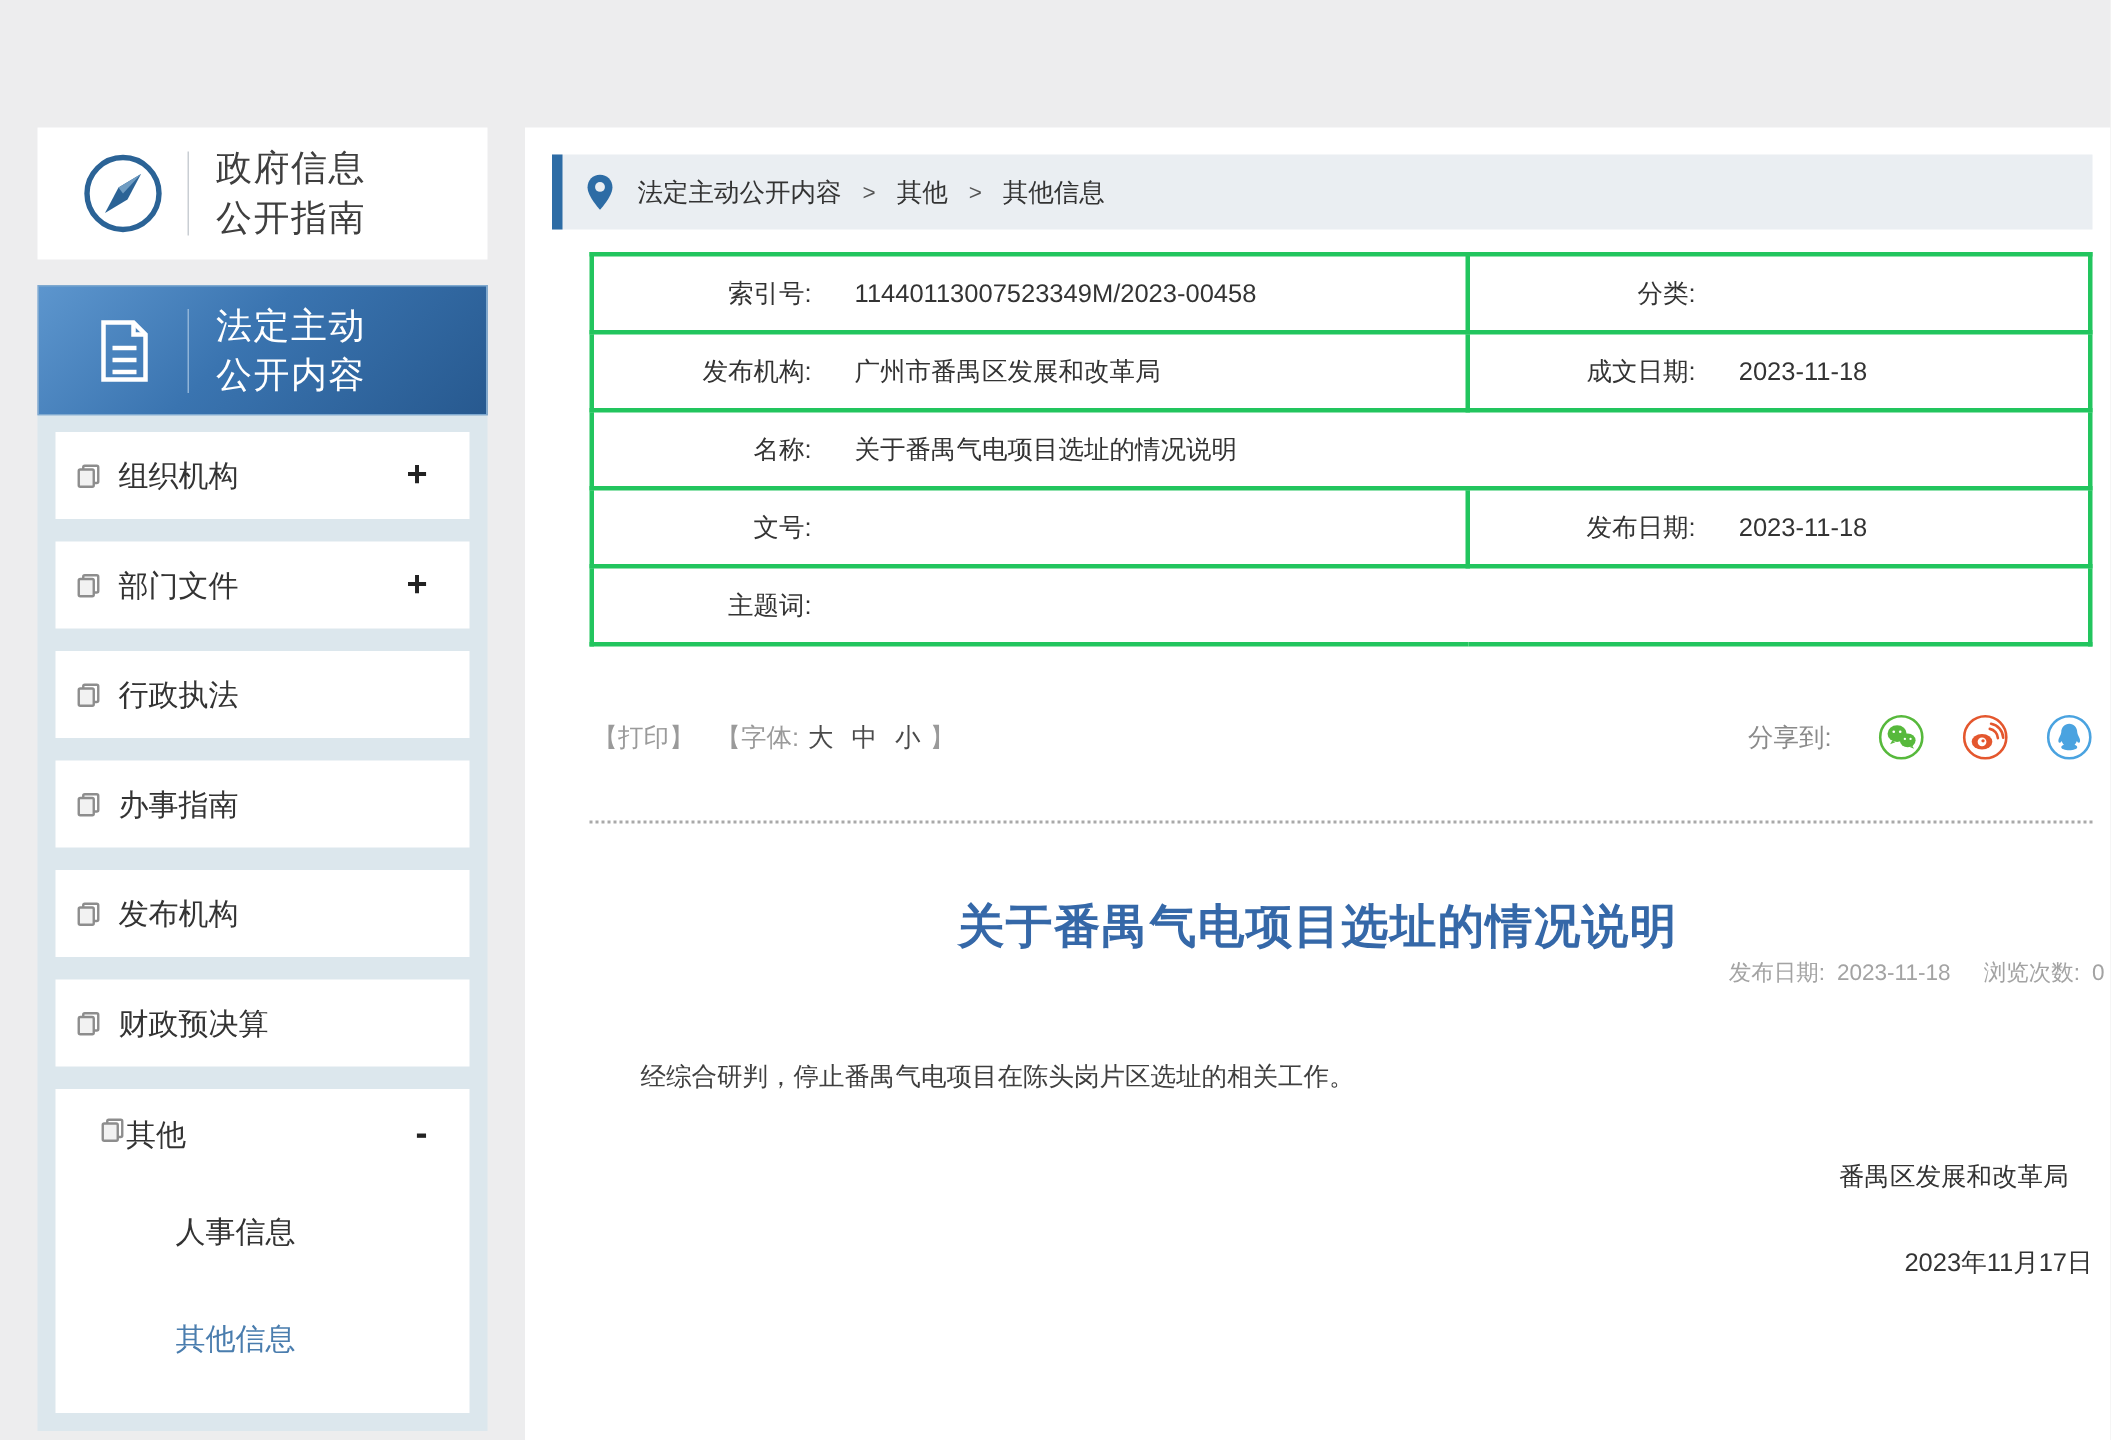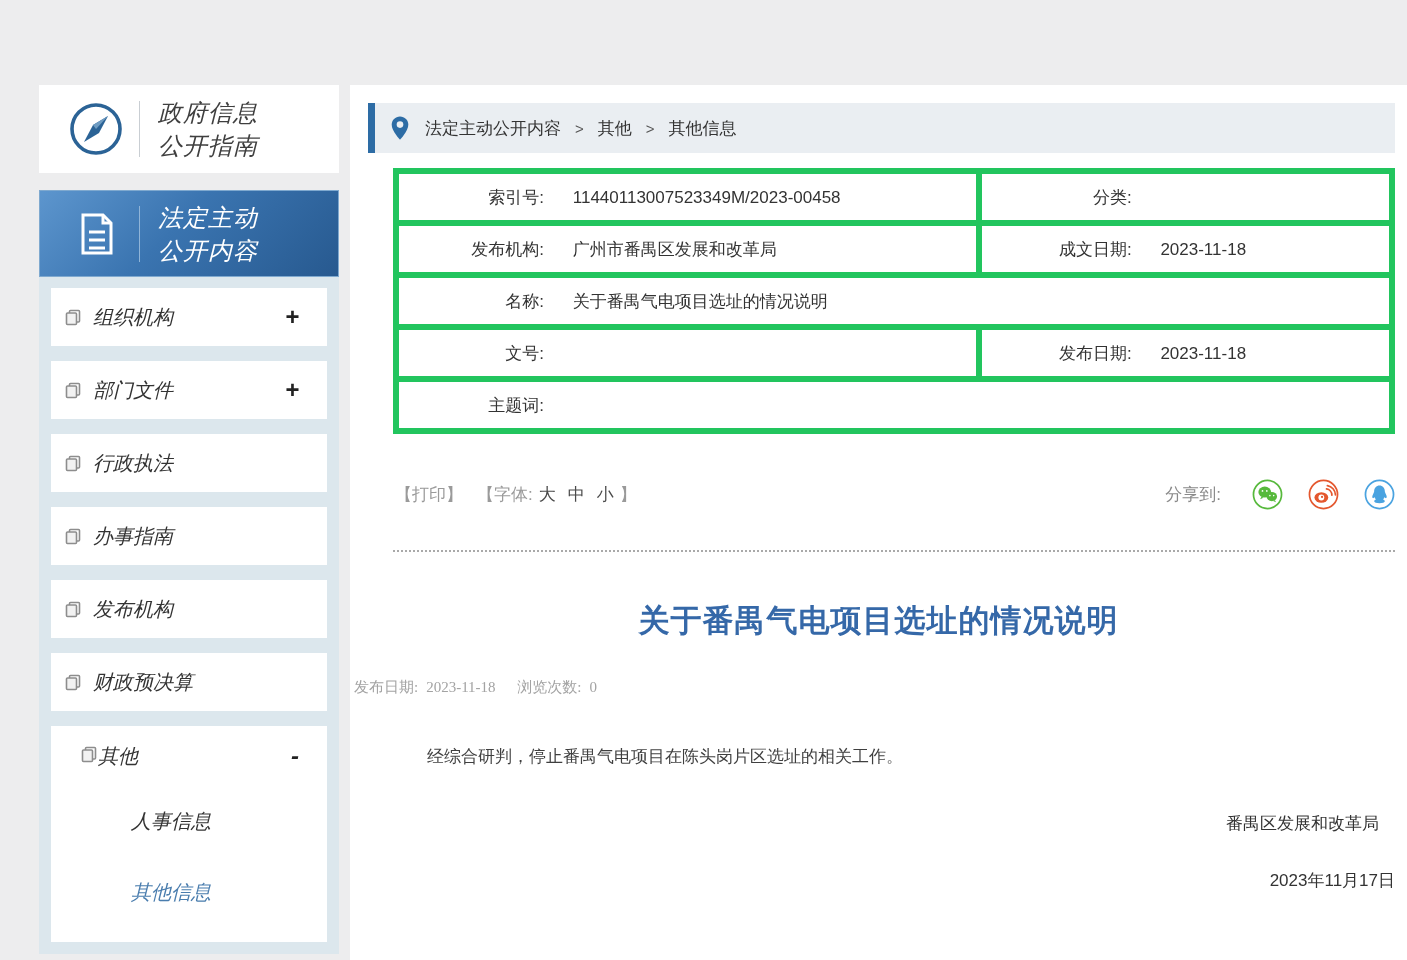--- a/index.html
+++ b/index.html
@@ -2,21 +2,21 @@
 <html><head>
 <meta charset="utf-8">
 <style>
   * { margin:0; padding:0; box-sizing:border-box; }
   html,body { width:1407px; height:960px; overflow:hidden;
     font-family:"Liberation Sans","DejaVu Sans",sans-serif;
     background:#ededee; color:#333; }
   .page { position:relative; width:1407px; height:960px; }
 
   
-  .sidebar { position:absolute; left:39px; top:85px; width:300px;font-style:italic; }
+  .sidebar { position:absolute; left:25px; top:85px; width:300px; }
   .side-box { background:#fff; display:flex; align-items:center; padding:0 0 0 28px; }
   .guide-box { height:88px; margin-bottom:17px; }
   .active-box { height:87px;
     background:linear-gradient(135deg,#5d96ce 0%,#3a74b0 45%,#27598f 100%);
     box-shadow:inset 0 0 0 1px #7fa9cf; }
   .side-icon { display:flex; align-items:center; justify-content:center; width:58px; }
   .vline { width:1px; height:56px; background:#c9ced3; margin:0 18px 0 14px; }
   .vline.light { background:#8fb4d8; }
   .side-title { font-size:24px; line-height:33px; color:#3f3f3f; letter-spacing:1px; }
   .side-title.white { color:#fff; }
@@ -38,21 +38,21 @@
 
   .breadcrumb { margin:18px 12px 0 18px; height:50px; background:#eaeef2;
     border-left:7px solid #2d6ca5; display:flex; align-items:center;
     padding-left:16px; font-size:17px; color:#333; }
   .breadcrumb .pin { margin-right:16px; display:flex; }
   .breadcrumb a { color:#333; text-decoration:none; cursor:pointer; }
   .breadcrumb .sep { color:#555; margin:0 14px; font-size:15px; }
 
   table.info-table { border-collapse:collapse; margin:15px 12px 0 43px;
     width:calc(100% - 55px); table-layout:fixed; }
-  table.info-table td { border:6px solid #22c55e; height:52px;
+  table.info-table td { border:3px solid #22c55e; height:52px;
     font-size:17px; color:#333; vertical-align:middle; }
   td.cell-l { width:58.5%; }
   td.cell-r { width:41.5%; }
   .lbl { display:inline-block; width:145px; text-align:right; }
   td.cell-r .lbl { width:150px; }
   .val { margin-left:24px; }
 
   .toolbar { margin:45px 12px 0 45px; display:flex; justify-content:space-between;
     align-items:center; }
   .tools-left { font-size:17px; color:#9a9a9a; display:flex; align-items:center; gap:14px; }
@@ -60,21 +60,21 @@
   .font-sizes { display:flex; gap:12px; margin:0 6px; color:#4a4a4a; }
   .font-sizes span { cursor:pointer; }
   .tools-right { display:flex; align-items:center; gap:25px; }
   .share-label { font-size:17px; color:#8a8a8a; margin-right:6px; }
   .share-icon { width:31px; height:31px; display:flex; cursor:pointer; }
 
   .divider { margin:40px 12px 0 43px; border-top:2px dotted #a9a9a9; }
 
   .article-title { margin-top:48px; text-align:center; font-size:31px;
     font-weight:bold; color:#3568a8; letter-spacing:1px; }
-  .article-meta { margin-top:36px; text-align:left; font-size:15px; color:#a3a3a3;font-family:Liberation Serif, serif; }
+  .article-meta { text-align:right; font-size:15px; color:#a3a3a3; }
   .article-meta span { margin:0 4px; }
   .article-body { margin:46px 60px 0 43px; font-size:17px; color:#3f3f3f;
     text-indent:2em; line-height:1.6; }
   .signature { margin:42px 28px 0 0; text-align:right; font-size:17px; color:#333; }
   .sign-date { margin:34px 12px 0 0; text-align:right; font-size:17px; color:#333; }
 </style>
 </head>
 <body>
 
 <div class="page">

